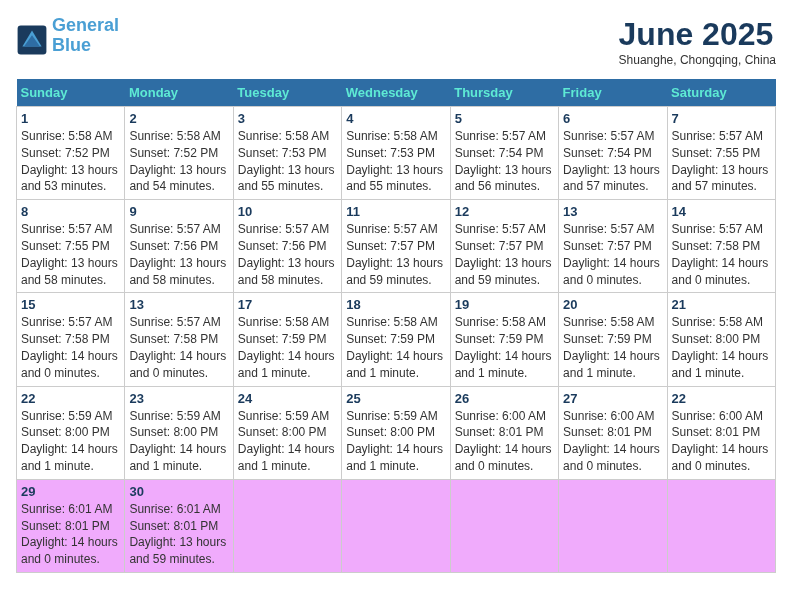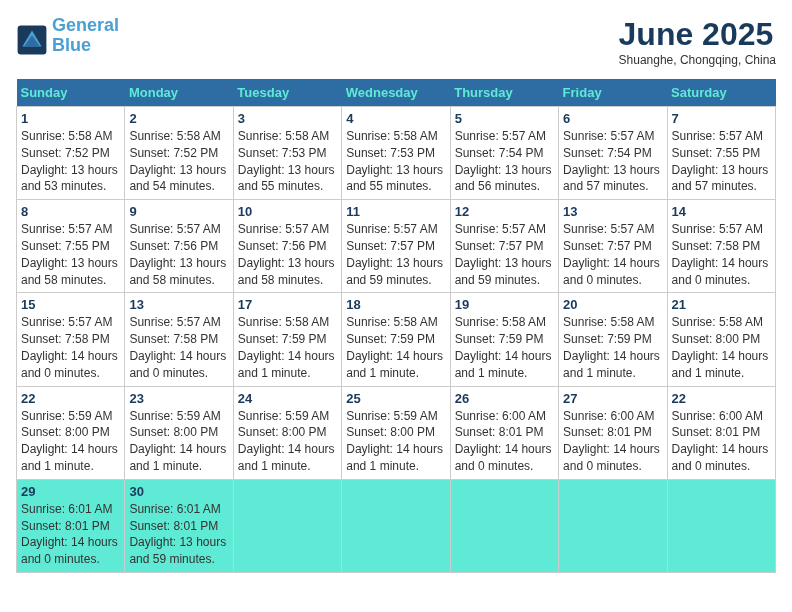--- a/index.html
+++ b/index.html
@@ -75,21 +75,21 @@
       color: #1a3a5c;
       display: block;
       margin-bottom: 2px;
     }
     .day-info {
       font-size: 12px;
       color: #333;
       line-height: 1.4;
     }
     tr td:first-child { border-left: 1px solid #ccc; }
-    .last-row td { background: #5eead4; }
+    .last-row td { background: #f0abfc; }
   </style>
 </head>
 <body>
 
 <div class="header">
   <div class="logo">
     <svg class="logo-icon" viewBox="0 0 40 40">
       <rect x="2" y="2" width="36" height="36" rx="4" fill="#1a3a5c"></rect>
       <polygon points="20,8 32,28 8,28" fill="#4a9fd4"></polygon>
       <polygon points="20,14 30,28 10,28" fill="#2e6da4"></polygon>

